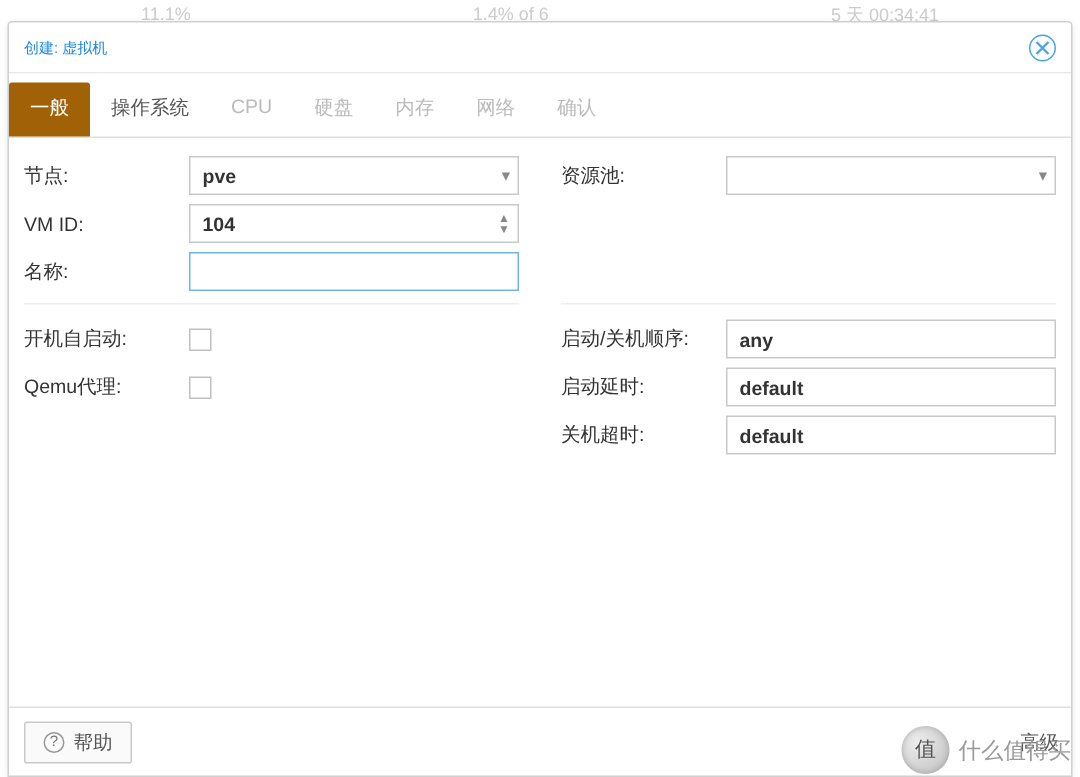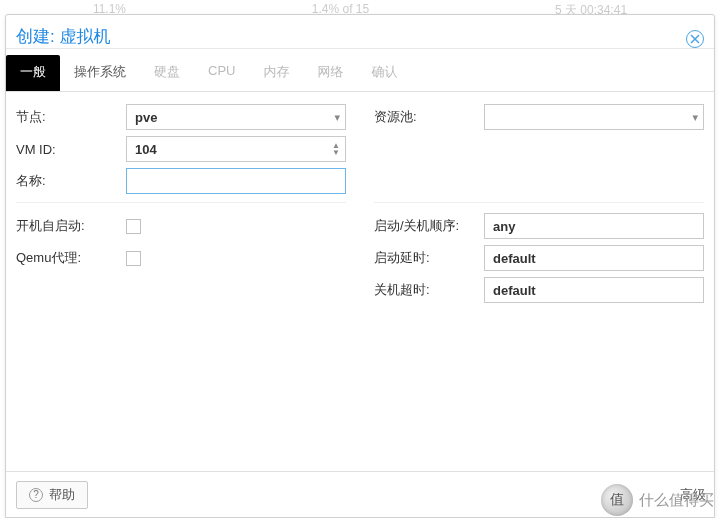--- a/index.html
+++ b/index.html
@@ -32,24 +32,24 @@
       background: #fff;
       border: 1px solid #d0d0d0;
       border-radius: 3px 3px 0 0;
       display: flex;
       flex-direction: column;
       box-shadow: 0 1px 4px rgba(0,0,0,0.08);
     }
     .titlebar {
       height: 34px;
       display: flex;
-      align-items: flex-end;
+      align-items: center;
       padding: 0 10px;
       color: #1e88e5;
-      font-size: 17px;
+      font-size: 10px;
       border-bottom: 1px solid #e8e8e8;
     }
     .titlebar .title { flex: 1; }
     .close-btn {
       width: 18px; height: 18px;
       border: 1.5px solid #4aa3e4;
       border-radius: 50%;
       display: flex;
       align-items: center;
       justify-content: center;
@@ -65,21 +65,21 @@
       background: #fff;
     }
     .tab {
       padding: 8px 14px 10px;
       font-size: 13px;
       color: #555;
       cursor: pointer;
       position: relative;
     }
     .tab.active {
-      background: #000000;
+      background: #a16207;
       color: #fff;
       border-radius: 2px 2px 0 0;
     }
     .tab.disabled { color: #bbb; cursor: default; }
     .body {
       flex: 1;
       padding: 12px 10px;
       display: flex;
       gap: 28px;
     }
@@ -196,39 +196,39 @@
       font-size: 14px;
       color: #555;
       box-shadow: inset 0 0 4px rgba(0,0,0,.2);
     }
   </style>
 </head>
 <body>
 
 <div class="ghost-bg">
   <span>11.1%</span>
-  <span>1.4% of 15</span>
+  <span>1.4% of 6</span>
   <span>5 天 00:34:41</span>
 </div>
 
 <div class="window">
   <div class="titlebar">
     <span class="title">创建: 虚拟机</span>
     <span class="close-btn">
       <svg width="10" height="10" viewBox="0 0 10 10">
           <path d="M1 1 L9 9 M9 1 L1 9" stroke="#4aa3e4" stroke-width="1.5" fill="none"></path>
         </svg>
     </span>
   </div>
 
   <div class="tabs">
     <div class="tab active">一般</div>
     <div class="tab">操作系统</div>
+    <div class="tab disabled">CPU</div>
     <div class="tab disabled">硬盘</div>
-    <div class="tab disabled">CPU</div>
     <div class="tab disabled">内存</div>
     <div class="tab disabled">网络</div>
     <div class="tab disabled">确认</div>
   </div>
 
   <div class="body">
     <div class="col">
       <div class="row">
         <span class="lbl">节点:</span>
         <div class="select-wrap">

